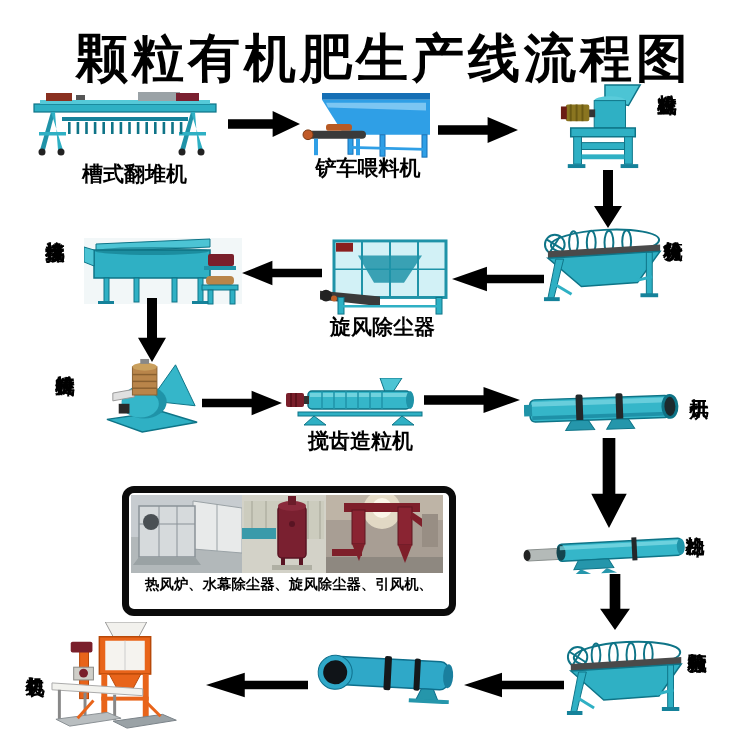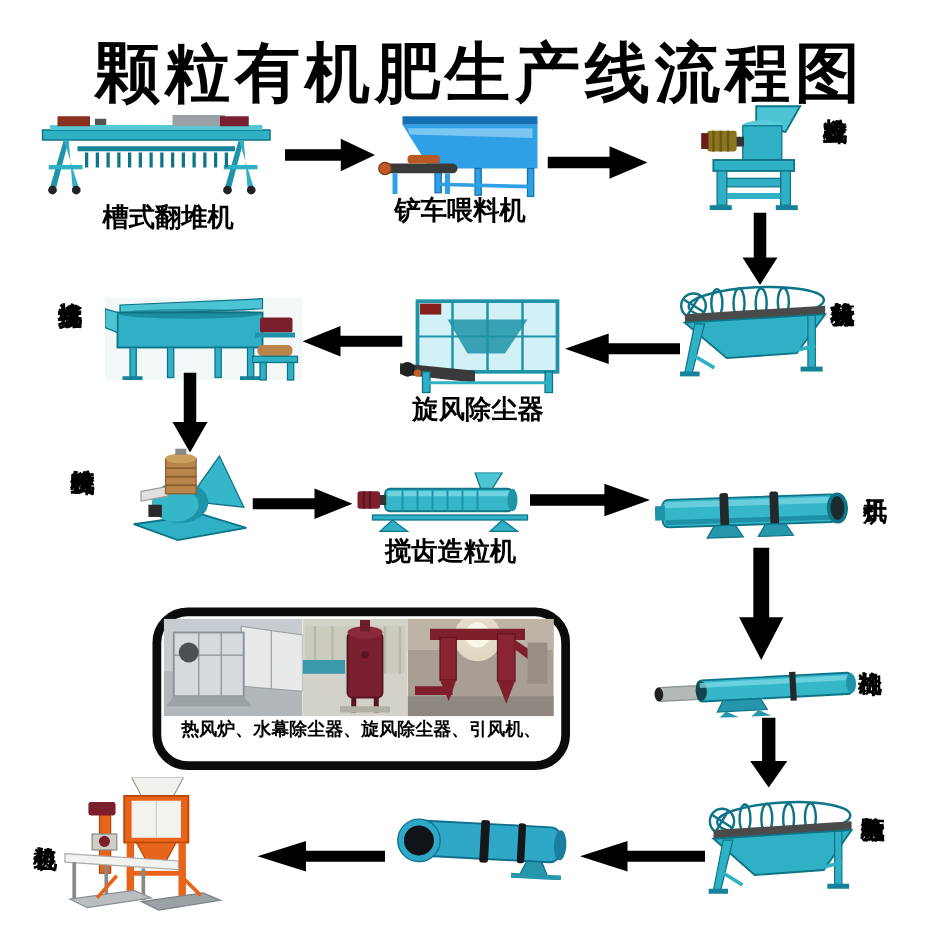--- a/index.html
+++ b/index.html
@@ -3,21 +3,21 @@
 <meta charset="utf-8">
 <style>
 *{box-sizing:border-box;}
 html,body{margin:0;padding:0;background:#fff;}
 #canvas{position:relative;width:750px;height:750px;background:#fff;overflow:hidden;font-family:"Liberation Serif","DejaVu Serif",serif;color:#000;}
 .abs{position:absolute;}
 .title{width:750px;left:0;top:24px;text-align:center;font-size:52px;font-weight:900;letter-spacing:4px;padding-left:18px;}
 .lbl{font-size:21px;font-weight:900;text-align:center;line-height:1.05;white-space:nowrap;}
 .vlbl{font-size:19px;font-weight:900;writing-mode:vertical-rl;text-orientation:upright;line-height:1;letter-spacing:0;}
 .machine svg,.arrow svg,.photo svg{display:block;width:100%;height:100%;}
-.notebox{border:7px solid #0b0b0b;border-radius:28px;background:#fff;padding:2px 2px 0 2px;}
+.notebox{border:7px solid #0b0b0b;border-radius:12px;background:#fff;padding:2px 2px 0 2px;}
 .photos{display:flex;height:78px;}
 .photo svg{height:78px;}
 .notetext{text-align:center;font-size:14.4px;font-weight:900;line-height:16.5px;margin-top:3px;}
 </style>
 </head>
 <body>
 
 <div id="canvas">
  <div class="abs title">颗粒有机肥生产线流程图</div>
 

